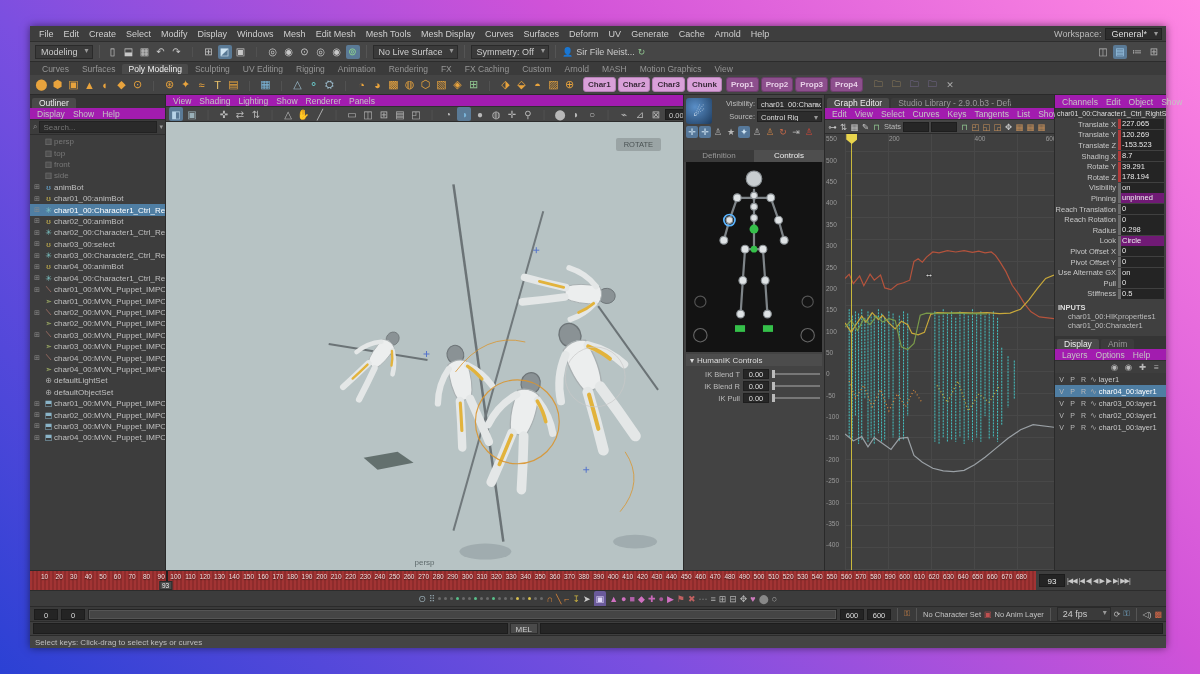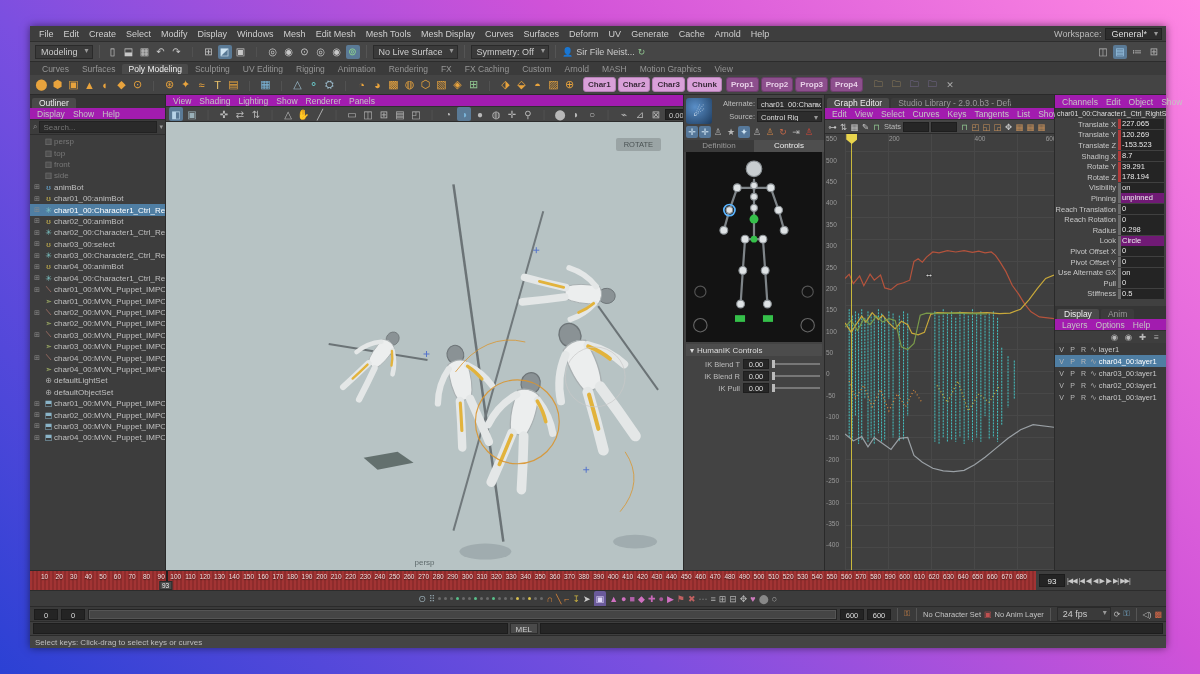--- a/index.html
+++ b/index.html
@@ -63,21 +63,21 @@
   .humanik{flex:0 0 141px;background:#434343}
   .hikhead{display:flex;padding:3px 2px 1px 2px;gap:3px;align-items:flex-start}
   .hiklogo{width:26px;height:26px;border-radius:3px;background:radial-gradient(circle at 35% 35%,#5a8fc8,#1d3b5e);
            display:flex;align-items:center;justify-content:center;color:#dce8f4;font-size:13px;flex:0 0 26px}
   .hikrow{display:flex;align-items:center;gap:2px;margin-bottom:2px}
   .hiklab{width:40px;text-align:right;font-size:7.5px;color:#bbb;flex:0 0 40px}
   .hiksel{flex:1;background:#2d2d2d;border:1px solid #222;font-size:7.5px;color:#ddd;padding:0 12px 0 3px;position:relative;height:11px;line-height:11px;white-space:nowrap;overflow:hidden}
   .hikicons{display:flex;gap:1px;padding:1px 2px;flex-wrap:nowrap}
   .hikico{width:12px;height:12px;display:inline-flex;align-items:center;justify-content:center;font-size:9px;border-radius:2px}
   .hikico.sel{background:#56789a}
-  .hiktabs{display:flex;height:12px;background:#3a3a3a;margin-top:1px}
+  .hiktabs{display:flex;height:12px;background:#3a3a3a;margin-top:11px}
   .hiktab{flex:1;text-align:center;font-size:8px;color:#999;line-height:12px}
   .hiktab.active{background:#4e4e4e;color:#eee}
   .hikview{height:190px;background:#131313;margin:0 2px;position:relative}
   .hikbar{height:12px;background:#4c4c4c;margin:2px 2px;font-size:8px;color:#ddd;padding-left:4px;display:flex;align-items:center;gap:3px}
   .slrow{display:flex;align-items:center;gap:3px;padding:1px 4px}
   .sllab{flex:1;text-align:right;font-size:7.5px;color:#bbb}
   .slval{width:26px;background:#262626;border:1px solid #1e1e1e;color:#ddd;font-size:7.5px;text-align:center;height:10px;line-height:10px}
   .sltrack{width:48px;height:2px;background:#777;position:relative}
   .sltrack i{position:absolute;left:0;top:-3px;width:3px;height:8px;background:#bbb}
   
@@ -534,21 +534,21 @@
         <span class="rotatechip">ROTATE</span>
         <span class="persp">persp</span>
       </div>
     </div>
 
     <div class="panel humanik">
       <div class="hikhead">
         <span class="hiklogo">☄</span>
         <div style="flex:1;min-width:0">
           <div class="hikrow">
-            <span class="hiklab">Alternate:</span>
+            <span class="hiklab">Visibility:</span>
             <span class="hiksel caret">char01_00:Character1</span>
           </div>
           <div class="hikrow">
             <span class="hiklab">Source:</span>
             <span class="hiksel caret">Control Rig</span>
           </div>
         </div>
       </div>
       <div class="hikicons">
           <span class="hikico sel" style="color: rgb(207, 228, 242);">✛</span>
@@ -823,20 +823,27 @@
           </div>
           <div class="chrow">
             <span class="chlab">Pull</span>
             <span class="chval vgray"><i></i>0</span>
           </div>
           <div class="chrow">
             <span class="chlab">Stiffness</span>
             <span class="chval vgray"><i></i>0.5</span>
           </div>
         </div>
+      <div class="inputs">
+        <b style="color:#ddd;font-weight:bold">INPUTS</b>
+        <div>
+            <div>char01_00:HIKproperties1</div>
+            <div>char01_00:Character1</div>
+          </div>
+      </div>
       <div style="flex:0 0 6px"></div>
       <div class="ptabs">
           <span class="ptab active">Display</span>
           <span class="ptab">Anim</span>
         </div>
       <div class="pmenus">
           <span class="pmi">Layers</span>
           <span class="pmi">Options</span>
           <span class="pmi">Help</span>
         </div>

